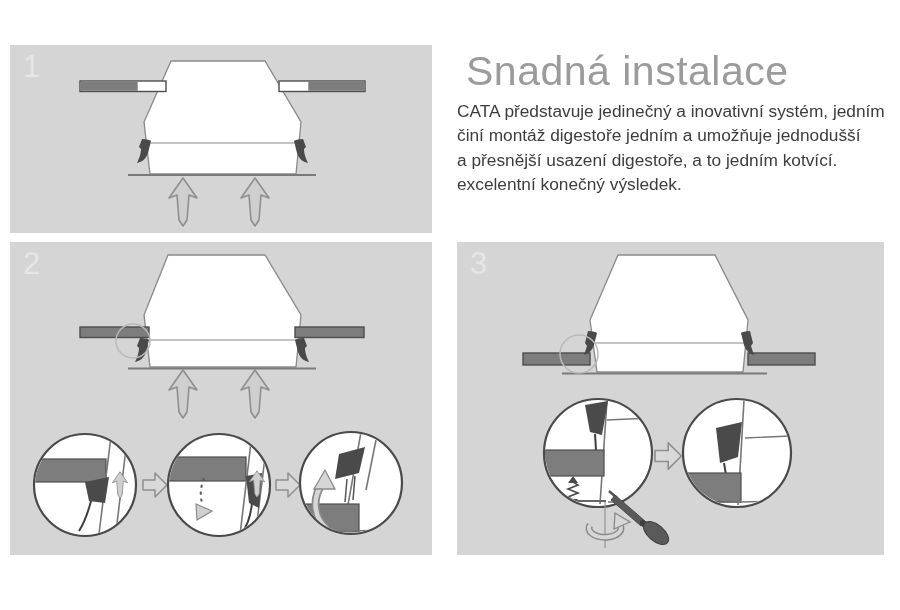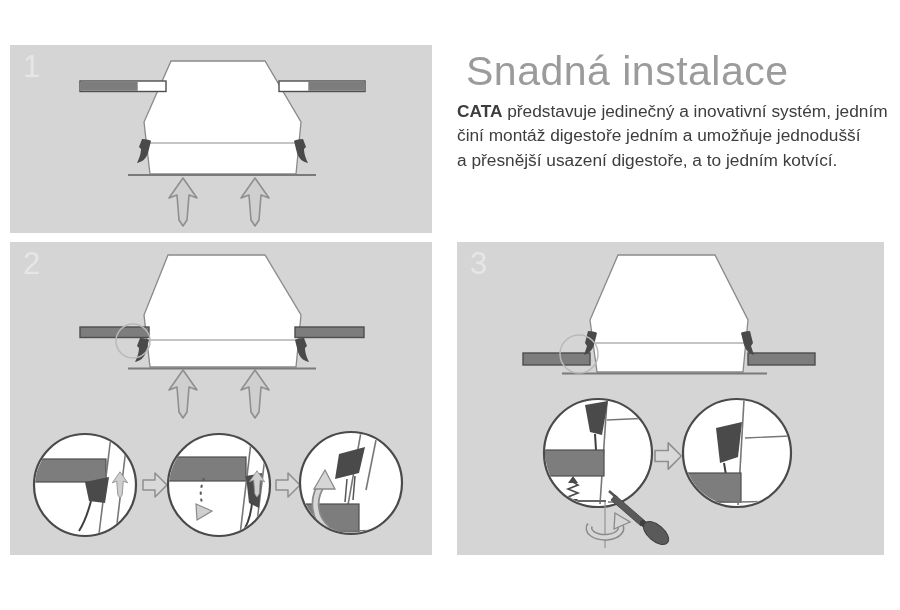--- a/index.html
+++ b/index.html
@@ -18,21 +18,21 @@
   .diagram{position:absolute;left:0;top:0}
   #page-title{
     position:absolute;left:456px;top:38px;margin:10px;
     font-size:41px;font-weight:400;color:#9b9b9b;letter-spacing:.5px;white-space:nowrap;
   }
   #intro{
     position:absolute;left:457px;top:99px;width:440px;
     font-size:17.3px;line-height:24.4px;color:#3d3d3d;
   }
   #intro .line{white-space:nowrap}
-  .brand{font-weight:bold}
+  .brand{font-weight:normal}
 </style>
 </head>
 <body>
 
 <svg width="0" height="0" style="position:absolute" aria-hidden="true">
   <defs>
     <path id="arrowUp" d="M0,-24 L14,-4 L6,-7 L4,18 L0,24 L-4,18 L-6,-7 L-14,-4 Z" fill="#cfcfcf" stroke="#8f8f8f" stroke-width="1.6" stroke-linejoin="round"></path>
     <path id="arrowRight" d="M-10,-5 L2,-5 L2,-12 L14,0 L2,12 L2,5 L-10,5 Z" fill="#d9d9d9" stroke="#8f8f8f" stroke-width="1.5" stroke-linejoin="round"></path>
   </defs>
 </svg>
@@ -56,20 +56,21 @@
     <use href="#arrowUp" transform="translate(173,157)"></use>
     <use href="#arrowUp" transform="translate(245,157)"></use>
   </svg>
 </div>
 
 <h1 id="page-title">Snadná instalace</h1>
 <div id="intro">
   <div class="line"><span class="brand">CATA</span><span> představuje jedinečný a inovativní systém, jedním</span></div>
   <div class="line">činí montáž digestoře jedním a umožňuje jednodušší</div>
   <div class="line">a přesnější usazení digestoře, a to jedním kotvící.</div>
+  <div class="line">excelentní konečný výsledek.</div>
 </div>
 
 <div class="panel" id="panel2">
   <span class="stepnum">2</span>
   <svg class="diagram" width="422" height="313" viewBox="0 0 422 313">
     <defs>
       <clipPath id="c1clip">
           <circle cx="75" cy="243" r="49.8"></circle>
         </clipPath>
       <clipPath id="c2clip">

